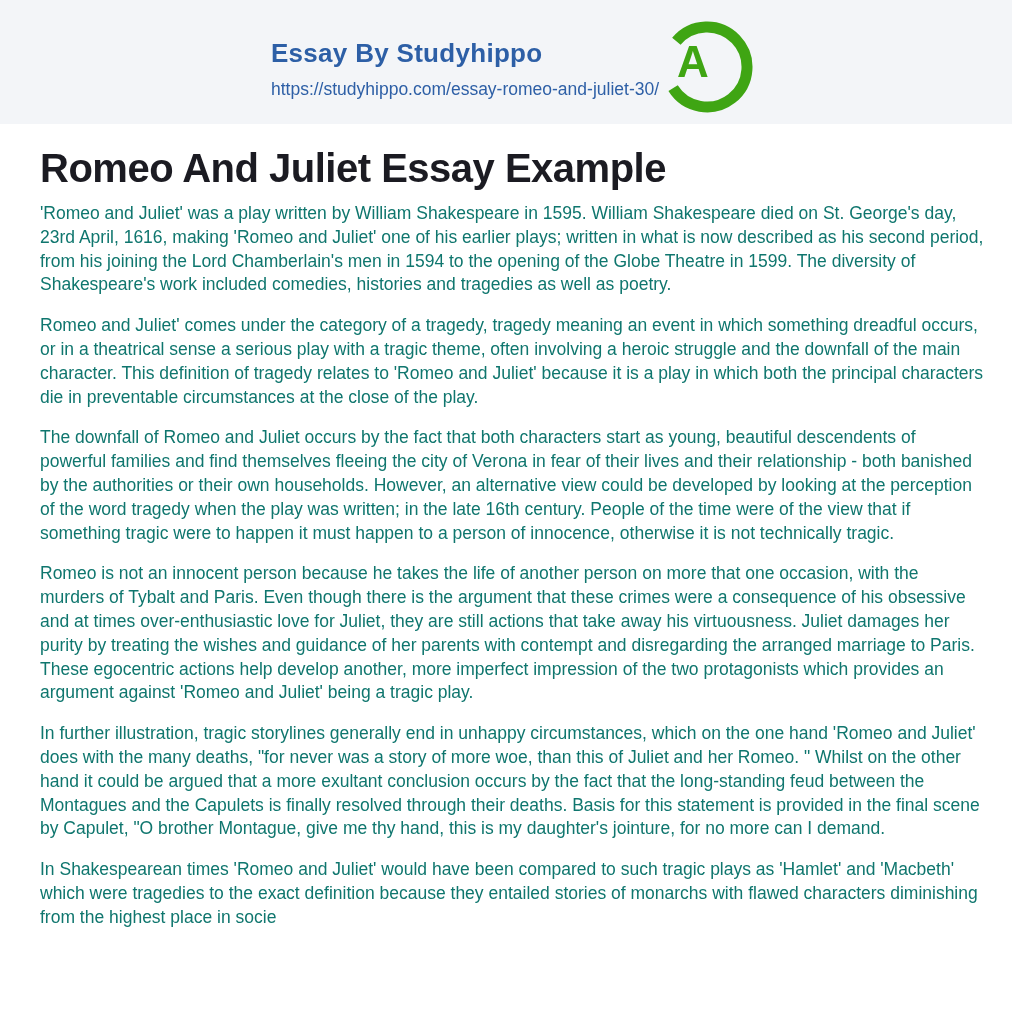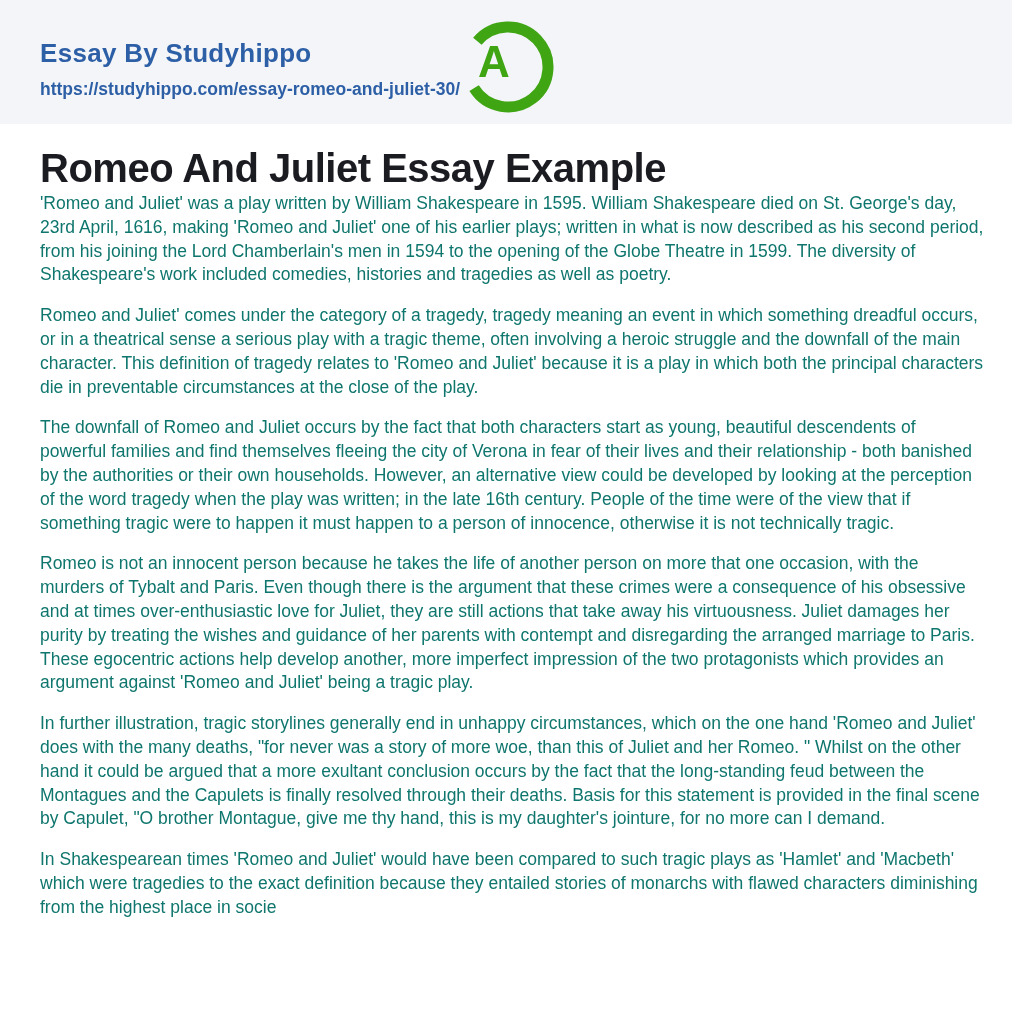--- a/index.html
+++ b/index.html
@@ -8,55 +8,56 @@
 
   .page { width: 1024px; height: 1027px; background: #ffffff; }
 
   
   .header {
     width: 1012px;
     height: 124px;
     background: #f3f5f8;
     display: flex;
     align-items: center;
-    justify-content: flex-start;
+    justify-content: center;
     padding: 8px 26px 0 40px;
   }
   .header-text { padding-top: 6px; }
   .byline {
     color: #2d5fa6;
     font-size: 26px;
     font-weight: 700;
     letter-spacing: 0.3px;
     text-decoration: none;
     display: block;
     line-height: 30px;
   }
   .page-url {
     color: #2d5fa6;
     font-size: 17.5px;
-    font-weight: 700;
+    font-weight: 400;
     text-decoration: none;
     display: block;
     margin-top: 10px;
     line-height: 22px;
   }
   .logo { width: 96px; height: 96px; margin-top: 2px; cursor: pointer; }
 
   
   .article {
     padding: 20px 24px 0 40px;
     max-width: 1010px;
   }
   .article-title {
     color: #1b1b22;
     font-size: 40px;
     font-weight: 800;
     letter-spacing: -0.5px;
     line-height: 48px;
+    margin-bottom: 10px;
   }
   .essay-body p {
     color: #0f766e;
     font-size: 17.5px;
     line-height: 23.8px;
     font-weight: 400;
     margin: 0 0 17px 0;
     max-width: 965px;
   }
 </style>

